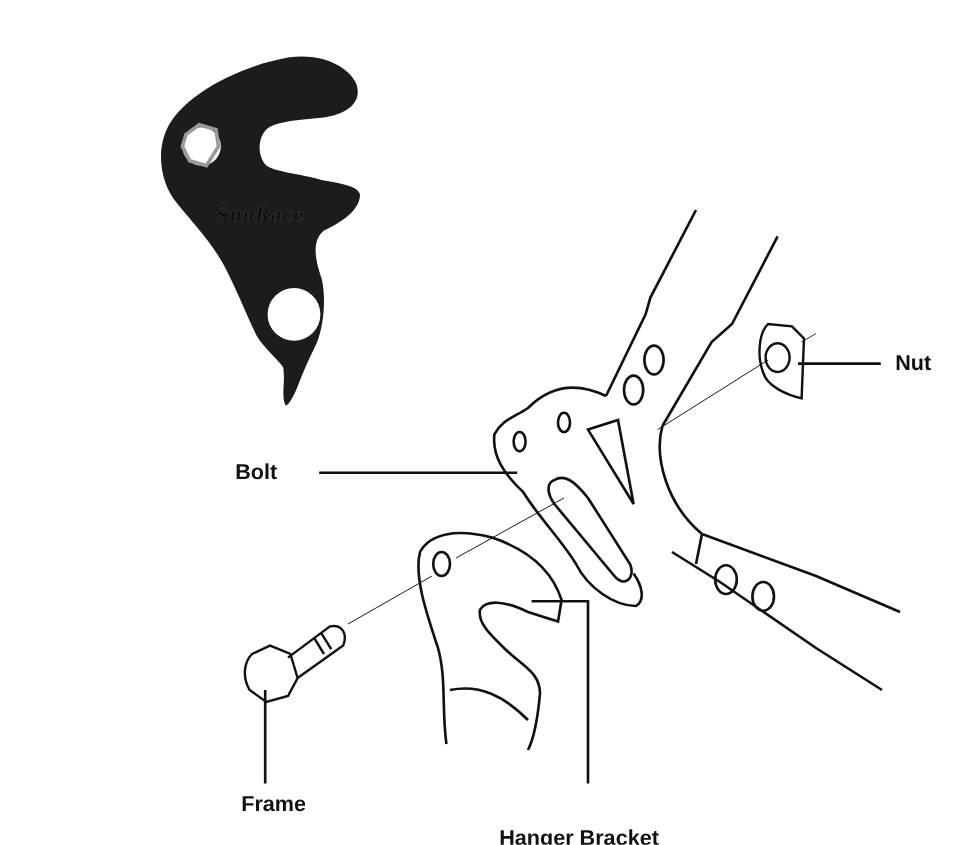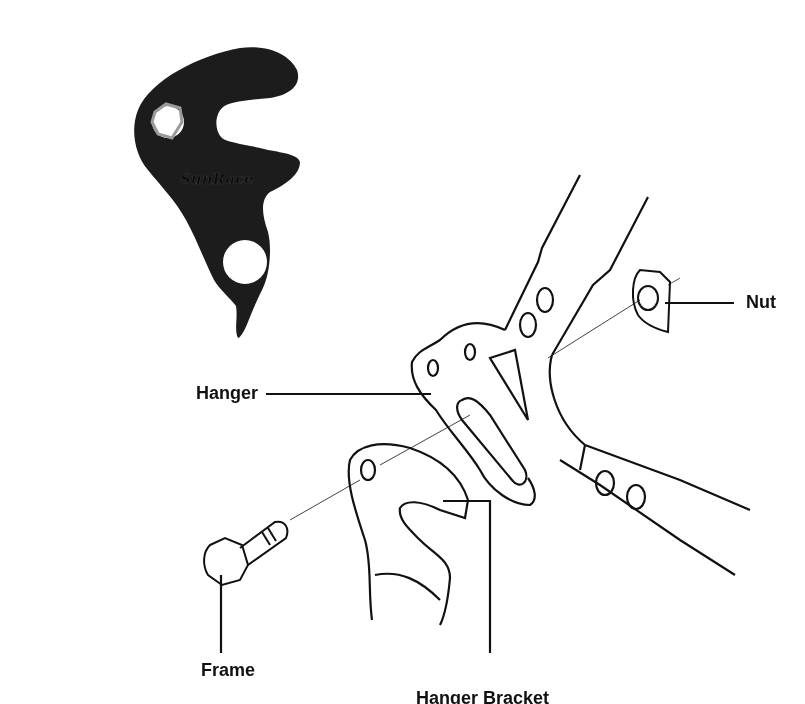--- a/index.html
+++ b/index.html
@@ -66,15 +66,15 @@
 
   <g stroke="#111" stroke-width="2.2" fill="none">
     <line x1="665" y1="303" x2="734" y2="303"></line>
     <line x1="266" y1="394" x2="431" y2="394"></line>
     <line x1="221" y1="575" x2="221" y2="653"></line>
     <polyline points="443,501 490,501 490,653"></polyline>
   </g>
 </svg>
 
 <div class="lbl" style="left:746px; top:292px;">Nut</div>
-<div class="lbl" style="left:196px; top:383px;">Hanger</div>
+<div class="lbl" style="left:196px; top:383px;">Bolt</div>
 <div class="lbl" style="left:201px; top:660px;">Frame</div>
 <div class="lbl" style="left:416px; top:688px;">Hanger Bracket</div>
 
 </body></html>

